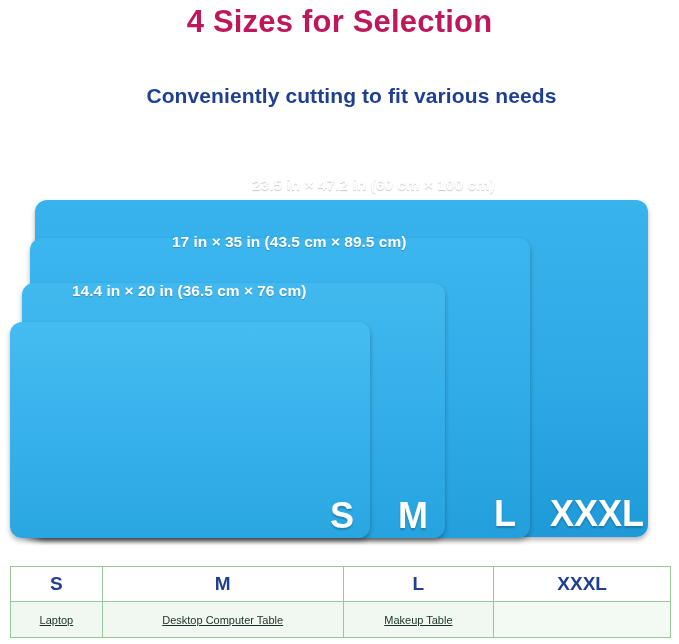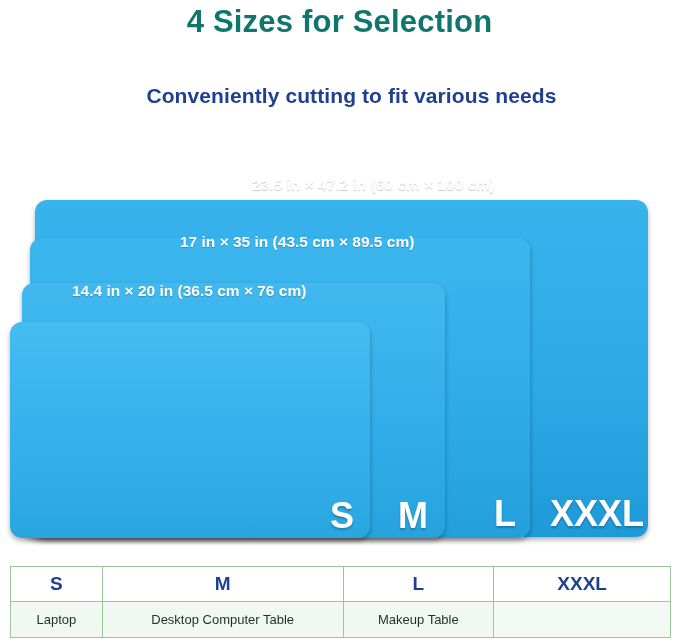--- a/index.html
+++ b/index.html
@@ -23,21 +23,21 @@
 
   
   .title {
     position: absolute;
     top: 4px;
     left: 0;
     width: 679px;
     text-align: center;
     font-size: 31px;
     font-weight: bold;
-    color: #0f766e;
+    color: #be185d;
     letter-spacing: 0.2px;
   }
   .subtitle {
     position: absolute;
     top: 84px;
     left: 0;
     width: 679px;
     text-align: center;
     font-size: 21px;
     font-weight: bold;
@@ -94,21 +94,21 @@
 
   .mat-dim {
     position: absolute;
     color: #ffffff;
     font-size: 15.5px;
     font-weight: bold;
     white-space: nowrap;
     text-shadow: 0 1px 1px rgba(0,0,0,0.22);
   }
   .dim-xxxl { left: 252px; top: 176px; z-index: 10; }
-  .dim-l    { left: 180px; top: 233px; z-index: 10; }
+  .dim-l    { left: 172px; top: 233px; z-index: 10; }
   .dim-m    { left: 72px;  top: 282px; z-index: 10; }
   .dim-s    { left: 30px;  top: 322px; z-index: 10; }
 
   .mat-label {
     position: absolute;
     color: #ffffff;
     font-weight: bold;
     font-size: 36px;
     z-index: 10;
     text-shadow: 0 2px 2px rgba(0,0,0,0.22);
@@ -148,23 +148,24 @@
     font-weight: bold;
     color: #1f3f91;
     border-bottom: 1px solid #9ac79a;
     background: #ffffff;
   }
   .cell-body {
     flex: 1;
     display: flex;
     align-items: center;
     justify-content: center;
-    font-size: 13px;
+    font-size: 11px;
     color: #1b2f2b;
     background: #f1f8f1;
+    text-decoration: underline;
   }
 </style>
 </head>
 <body>
 
 <div id="page">
 
   <div class="title">4 Sizes for Selection</div>
   <div class="subtitle">Conveniently cutting to fit various needs</div>
 

